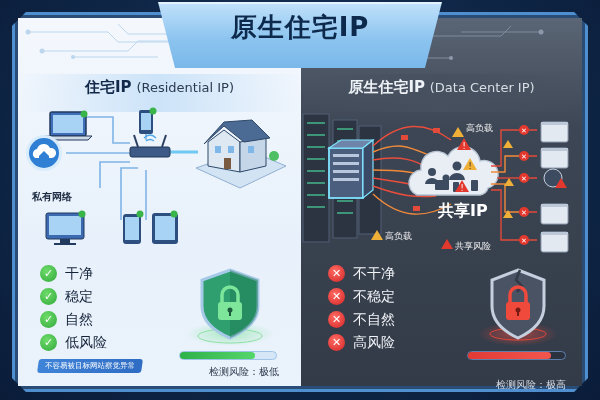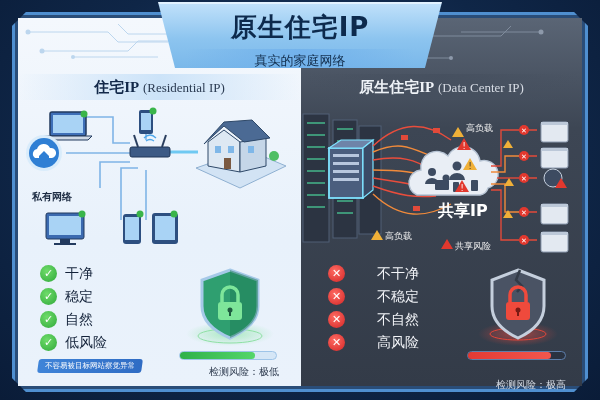--- a/index.html
+++ b/index.html
@@ -35,22 +35,22 @@
   .banner-title {
     display: block; margin-top: 6px;
     font-size: 26px; font-weight: bold; color: #0d2a4d; letter-spacing: 1px;
   }
   .banner-sub {
     display: block; margin: 4px auto 0; width: 230px;
     font-size: 13px; color: #14304f; padding: 3px 0;
     background: linear-gradient(90deg, rgba(140,195,240,0) 0%, rgba(110,175,235,0.8) 50%, rgba(140,195,240,0) 100%);
   }
   .section-title {
-    position: absolute; top: 74px; height: 26px; line-height: 26px;
-    font-size: 15px; text-align: center; width: 283px; font-family: Liberation Serif, serif;
+    position: absolute; top: 74px; height: 38px; line-height: 26px;
+    font-size: 15px; text-align: center; width: 283px;
   }
   .section-title.left {
     left: 18px; color: #13294a;
     background: linear-gradient(90deg, rgba(200,225,248,0) 0%, rgba(200,225,248,0.9) 50%, rgba(200,225,248,0) 100%);
   }
   .section-title.right {
     left: 301px; color: #eef2f7; width: 281px;
     background: linear-gradient(90deg, rgba(70,80,95,0) 0%, rgba(70,80,95,0.9) 50%, rgba(70,80,95,0) 100%);
   }
   .section-title b { font-weight: bold; }
@@ -74,21 +74,21 @@
   }
   .feature .ic {
     width: 17px; height: 17px; border-radius: 50%;
     display: flex; align-items: center; justify-content: center;
     color: #fff; font-size: 11px; font-weight: bold; margin-right: 8px;
   }
   .feature .ic.ok { background: radial-gradient(circle at 40% 35%, #6fdc6a, #2fa83a); }
   .feature .ic.bad { background: radial-gradient(circle at 40% 35%, #ff6b63, #d32525); }
   .feature .txt { font-size: 14px; }
   .left .feature .txt { color: #14233a; }
-  .right-feat .feature .txt { color: #f2f4f8; margin-left: 24px; }
+  .right-feat .feature .txt { color: #f2f4f8; }
   .tag {
     position: absolute; left: 38px; top: 359px; height: 14px; width: 104px;
     background: linear-gradient(90deg, #3f84d8, #2f6cc4);
     color: #fff; font-size: 7.5px; line-height: 14px; text-align: center;
     border-radius: 3px; transform: skewX(-8deg);
   }
   .tag span { display: inline-block; transform: skewX(8deg); }
   .bar {
     position: absolute; height: 9px; border-radius: 5px;
   }
@@ -132,21 +132,20 @@
     <g fill="#8d99aa">
         <circle cx="90" cy="6" r="2"></circle>
         <circle cx="240" cy="14" r="2.5"></circle>
         <circle cx="150" cy="40" r="2"></circle>
       </g>
   </svg>
 </div>
 
 <div class="banner">
   <span class="banner-title">原生住宅IP</span>
-  <span class="banner-sub">真实的家庭网络</span>
 </div>
 
 <div class="section-title left">
   <b>住宅IP</b>
   <span class="en">(Residential IP)</span>
 </div>
 <div class="section-title right">
   <b>原生住宅IP</b>
   <span class="en">(Data Center IP)</span>
 </div>

